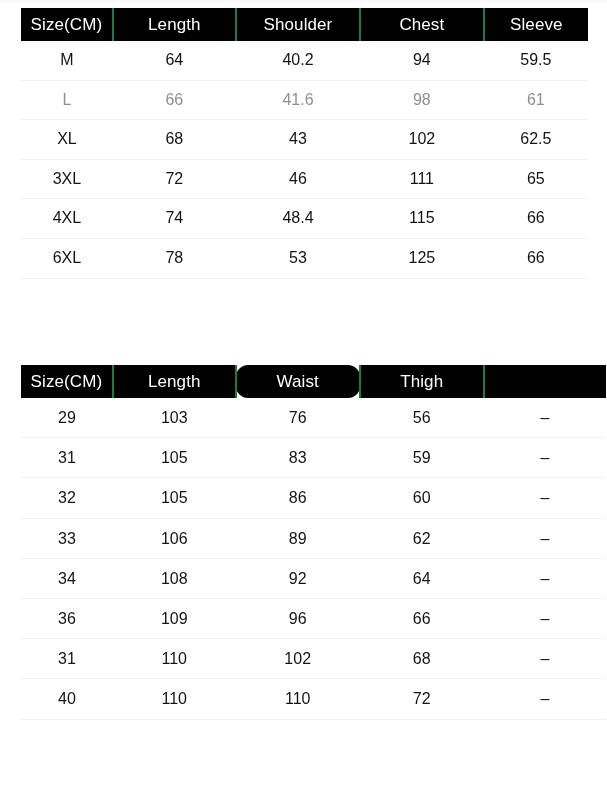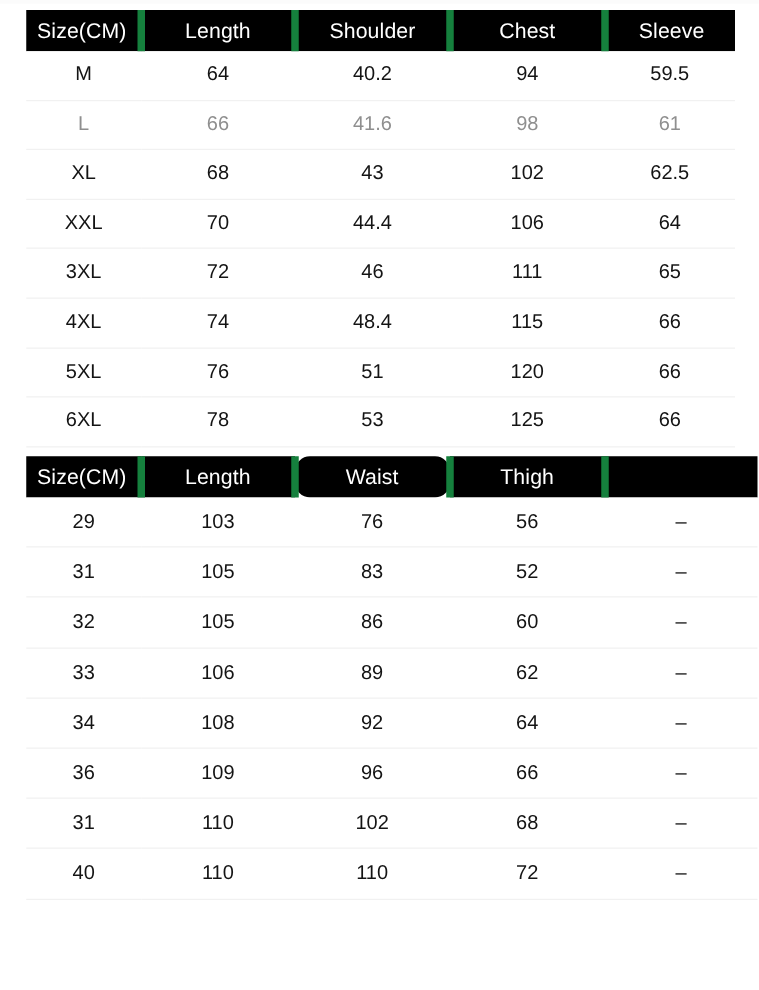--- a/index.html
+++ b/index.html
@@ -52,21 +52,21 @@
 
   
   .header-row .cell {
     background: #000000;
     color: #ffffff;
     font-size: 17px;
     font-weight: 400;
     height: 33px;
     line-height: 33px;
     letter-spacing: 0.1px;
-    border-right: 6px solid #15803d;
+    border-right: 2px solid #15803d;
     white-space: nowrap;
   }
   .header-row .cell:last-child {
     border-right: none;
   }
 
   
   .data-row .cell {
     background: #ffffff;
     color: #141414;
@@ -149,51 +149,37 @@
       </div>
 
       <div class="row data-row">
         <div class="cell col-0">XL</div>
         <div class="cell col-1">68</div>
         <div class="cell col-2">43</div>
         <div class="cell col-3">102</div>
         <div class="cell col-4">62.5</div>
       </div>
 
-      <div class="row data-row">
-        <div class="cell col-0">XXL</div>
-        <div class="cell col-1">70</div>
-        <div class="cell col-2">44.4</div>
-        <div class="cell col-3">106</div>
-        <div class="cell col-4">64</div>
-      </div>
 
       <div class="row data-row">
         <div class="cell col-0">3XL</div>
         <div class="cell col-1">72</div>
         <div class="cell col-2">46</div>
         <div class="cell col-3">111</div>
         <div class="cell col-4">65</div>
       </div>
 
       <div class="row data-row">
         <div class="cell col-0">4XL</div>
         <div class="cell col-1">74</div>
         <div class="cell col-2">48.4</div>
         <div class="cell col-3">115</div>
         <div class="cell col-4">66</div>
       </div>
 
-      <div class="row data-row">
-        <div class="cell col-0">5XL</div>
-        <div class="cell col-1">76</div>
-        <div class="cell col-2">51</div>
-        <div class="cell col-3">120</div>
-        <div class="cell col-4">66</div>
-      </div>
 
       <div class="row data-row">
         <div class="cell col-0">6XL</div>
         <div class="cell col-1">78</div>
         <div class="cell col-2">53</div>
         <div class="cell col-3">125</div>
         <div class="cell col-4">66</div>
       </div>
 
     </div>
@@ -217,21 +203,21 @@
         <div class="cell col-2">76</div>
         <div class="cell col-3">56</div>
         <div class="cell col-4 dash">–</div>
       </div>
 
 
       <div class="row data-row">
         <div class="cell col-0">31</div>
         <div class="cell col-1">105</div>
         <div class="cell col-2">83</div>
-        <div class="cell col-3">52</div>
+        <div class="cell col-3">59</div>
         <div class="cell col-4 dash">–</div>
       </div>
 
       <div class="row data-row">
         <div class="cell col-0">32</div>
         <div class="cell col-1">105</div>
         <div class="cell col-2">86</div>
         <div class="cell col-3">60</div>
         <div class="cell col-4 dash">–</div>
       </div>

